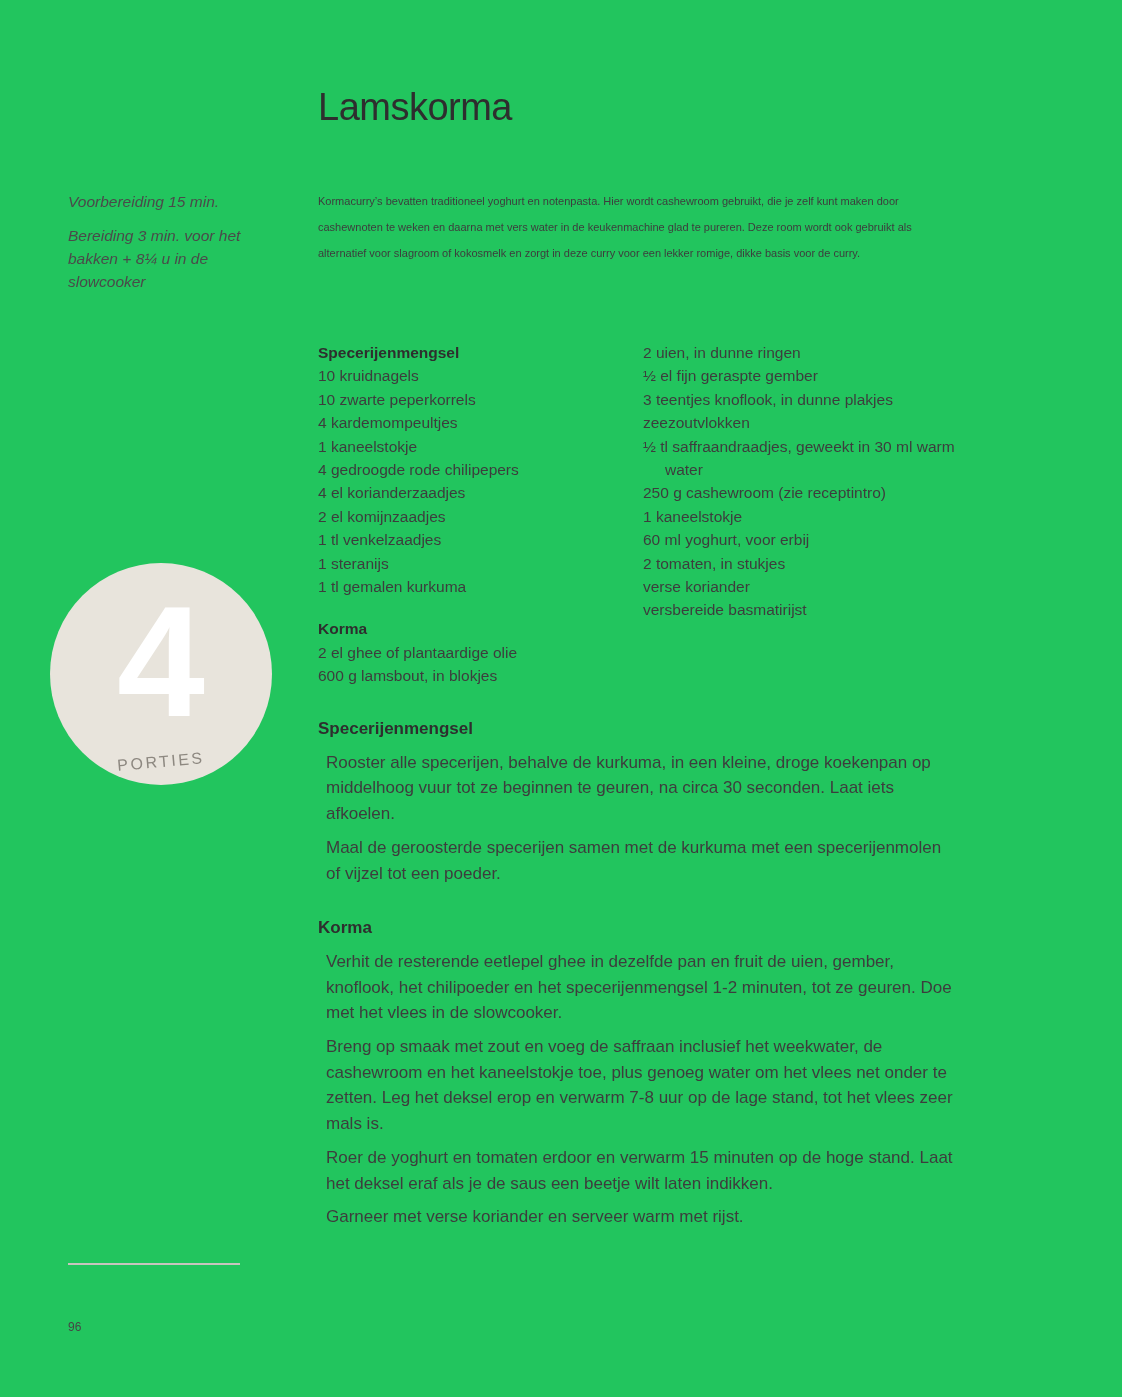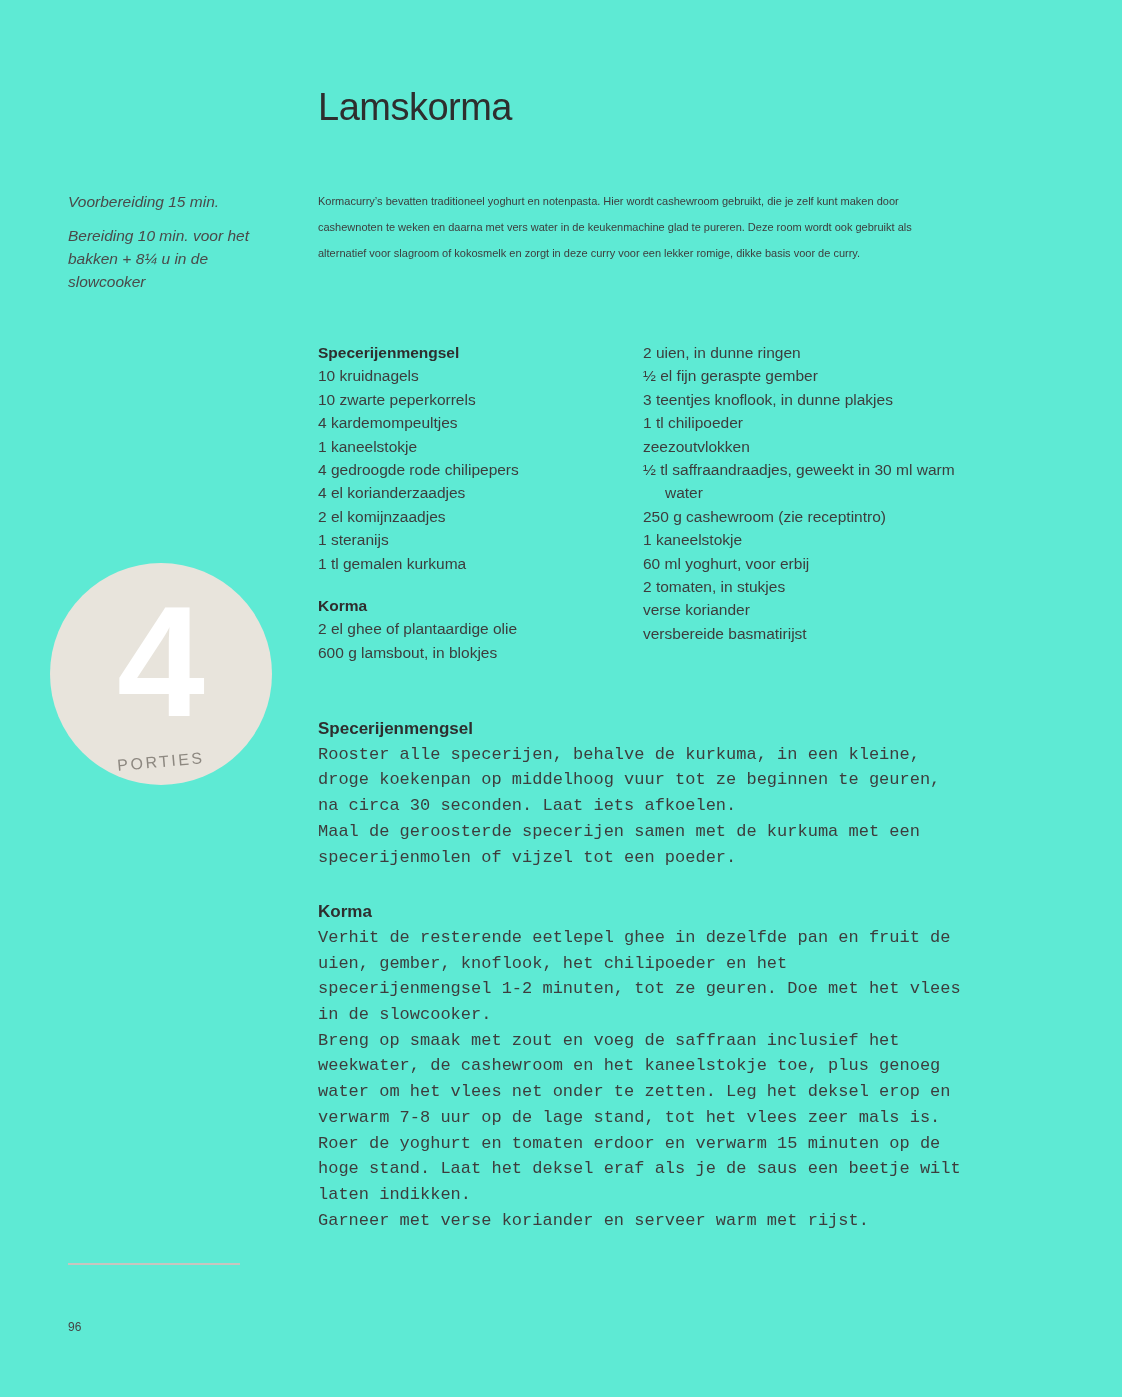--- a/index.html
+++ b/index.html
@@ -9,21 +9,21 @@
     --porties:#8d8880;
     --rule:#c8c4be;
   }
   *{margin:0;padding:0;box-sizing:border-box;}
   html,body{background:#ffffff;}
   body{font-family:"Liberation Sans","DejaVu Sans",sans-serif;color:var(--text);}
   .page{
     position:relative;
     width:1122px;
     height:1397px;
-    background:#5eead4;
+    background:#22c55e;
     overflow:hidden;
   }
   .title{
     position:absolute;
     left:318px; top:86px;
     font-size:38px;
     font-weight:300;
     letter-spacing:-0.5px;
     color:var(--heading);
   }
@@ -88,21 +88,21 @@
   }
   .method{
     position:absolute;
     left:318px; top:716px;
     width:645px;
     font-size:17px;
     line-height:25.7px;
   }
   .method-section + .method-section{margin-top:29px;}
   .method-heading{font-weight:bold; color:var(--heading);}
-  .method-section p{margin:0;font-family:Liberation Mono, monospace;}
+  .method-section p{margin:8px;}
   .rule{
     position:absolute;
     left:68px; top:1263px;
     width:172px; height:2px;
     background:var(--rule);
   }
   .page-number{
     position:absolute;
     left:68px; top:1320px;
     font-size:12px;
@@ -111,50 +111,50 @@
 </style>
 </head>
 <body>
 
 <div class="page">
 
   <h1 class="title">Lamskorma</h1>
 
   <aside class="sidebar">
     <p>Voorbereiding 15 min.</p>
-    <p>Bereiding 10 min. voor het bakken + 8¼ u in de slowcooker</p>
+    <p>Bereiding 3 min. voor het bakken + 8¼ u in de slowcooker</p>
   </aside>
 
   <p class="intro">Kormacurry’s bevatten traditioneel yoghurt en notenpasta. Hier wordt cashewroom gebruikt, die je zelf kunt maken door cashewnoten te weken en daarna met vers water in de keukenmachine glad te pureren. Deze room wordt ook gebruikt als alternatief voor slagroom of kokosmelk en zorgt in deze curry voor een lekker romige, dikke basis voor de curry.</p>
 
   <div class="ingredients">
     <div class="ing-col" id="ing-left">
         <div class="ing-group">
           <div class="ing-heading">Specerijenmengsel</div>
           <div class="ing-item">10 kruidnagels</div>
           <div class="ing-item">10 zwarte peperkorrels</div>
           <div class="ing-item">4 kardemompeultjes</div>
           <div class="ing-item">1 kaneelstokje</div>
           <div class="ing-item">4 gedroogde rode chilipepers</div>
           <div class="ing-item">4 el korianderzaadjes</div>
           <div class="ing-item">2 el komijnzaadjes</div>
+          <div class="ing-item">1 tl venkelzaadjes</div>
           <div class="ing-item">1 steranijs</div>
           <div class="ing-item">1 tl gemalen kurkuma</div>
         </div>
         <div class="ing-group">
           <div class="ing-heading">Korma</div>
           <div class="ing-item">2 el ghee of plantaardige olie</div>
           <div class="ing-item">600 g lamsbout, in blokjes</div>
         </div>
       </div>
     <div class="ing-col right" id="ing-right">
         <div class="ing-item">2 uien, in dunne ringen</div>
         <div class="ing-item">½ el fijn geraspte gember</div>
         <div class="ing-item">3 teentjes knoflook, in dunne plakjes</div>
-        <div class="ing-item">1 tl chilipoeder</div>
         <div class="ing-item">zeezoutvlokken</div>
         <div class="ing-item">½ tl saffraandraadjes, geweekt in 30 ml warm water</div>
         <div class="ing-item">250 g cashewroom (zie receptintro)</div>
         <div class="ing-item">1 kaneelstokje</div>
         <div class="ing-item">60 ml yoghurt, voor erbij</div>
         <div class="ing-item">2 tomaten, in stukjes</div>
         <div class="ing-item">verse koriander</div>
         <div class="ing-item">versbereide basmatirijst</div>
       </div>
   </div>

